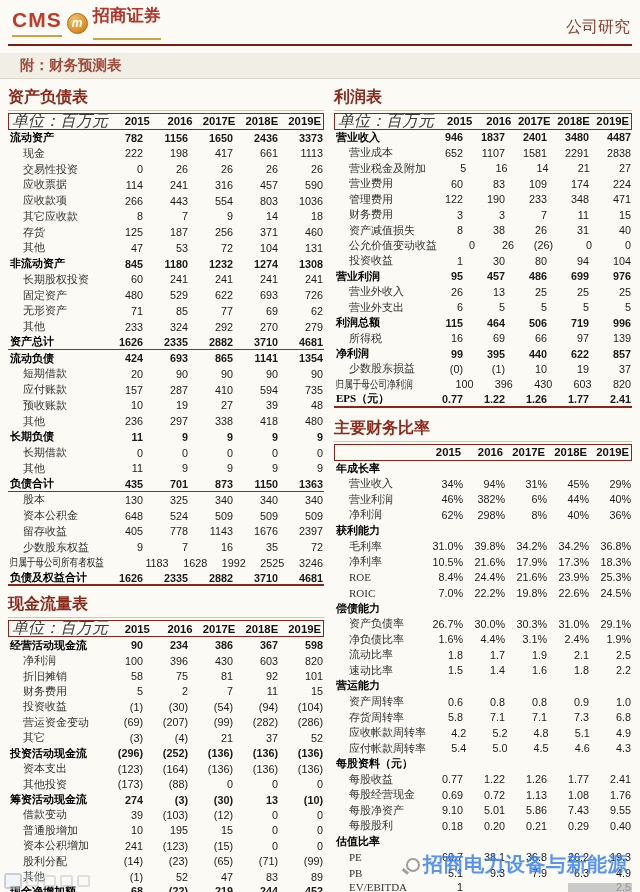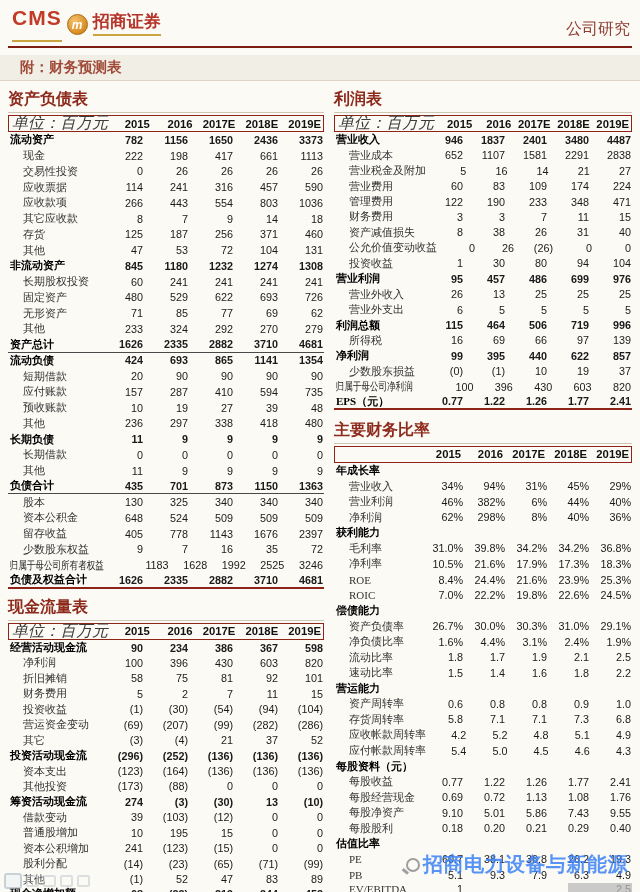--- a/index.html
+++ b/index.html
@@ -8,31 +8,31 @@
     background:#fbfaf5;
     font-family:"Liberation Sans", sans-serif;
     color:#1a1a1a;
     position:relative;
   }
   
   .brandbar { display:flex; align-items:flex-end; justify-content:space-between; padding:7px 10px 0 12px; }
   .logo { display:flex; align-items:center; gap:5px; }
   .logo-cms {
     font-weight:bold; font-size:21px; letter-spacing:1px; color:#c23a28;
-    border-bottom:2px solid #c9a43f; line-height:1.05; padding-bottom:11px;
+    border-bottom:2px solid #c9a43f; line-height:1.05; padding-bottom:4px;
   }
   .logo-badge {
     width:21px; height:21px; border-radius:50%;
     background:radial-gradient(circle at 35% 30%, #f3c06a, #d98d22 70%, #b06d12);
     border:1px solid #a8690f; color:#fff; font-weight:bold; font-style:italic;
     font-size:12px; display:flex; align-items:center; justify-content:center;
   }
   .logo-cn {
     font-weight:bold; font-size:17px; color:#b5342a;
-    border-bottom:2px solid #c9a43f; padding-bottom:3px; line-height:1.1;
+    border-bottom:2px solid #c9a43f; padding-bottom:12px; line-height:1.1;
     font-family:"Liberation Serif", serif;
   }
   .research-label { font-size:16px; color:#8e3b30; font-family:"Liberation Serif", serif; padding-bottom:2px; }
   .toprule { height:2px; background:#7d1d12; margin:4px 8px 0 8px; }
   
   .titleband {
     margin-top:7px; background:#f1eee6; border-bottom:1px solid #ddd6c8;
     padding:3px 0 3px 20px;
   }
   .page-title { font-size:14.5px; font-weight:bold; color:#a04a38; font-family:"Liberation Serif", serif; }

